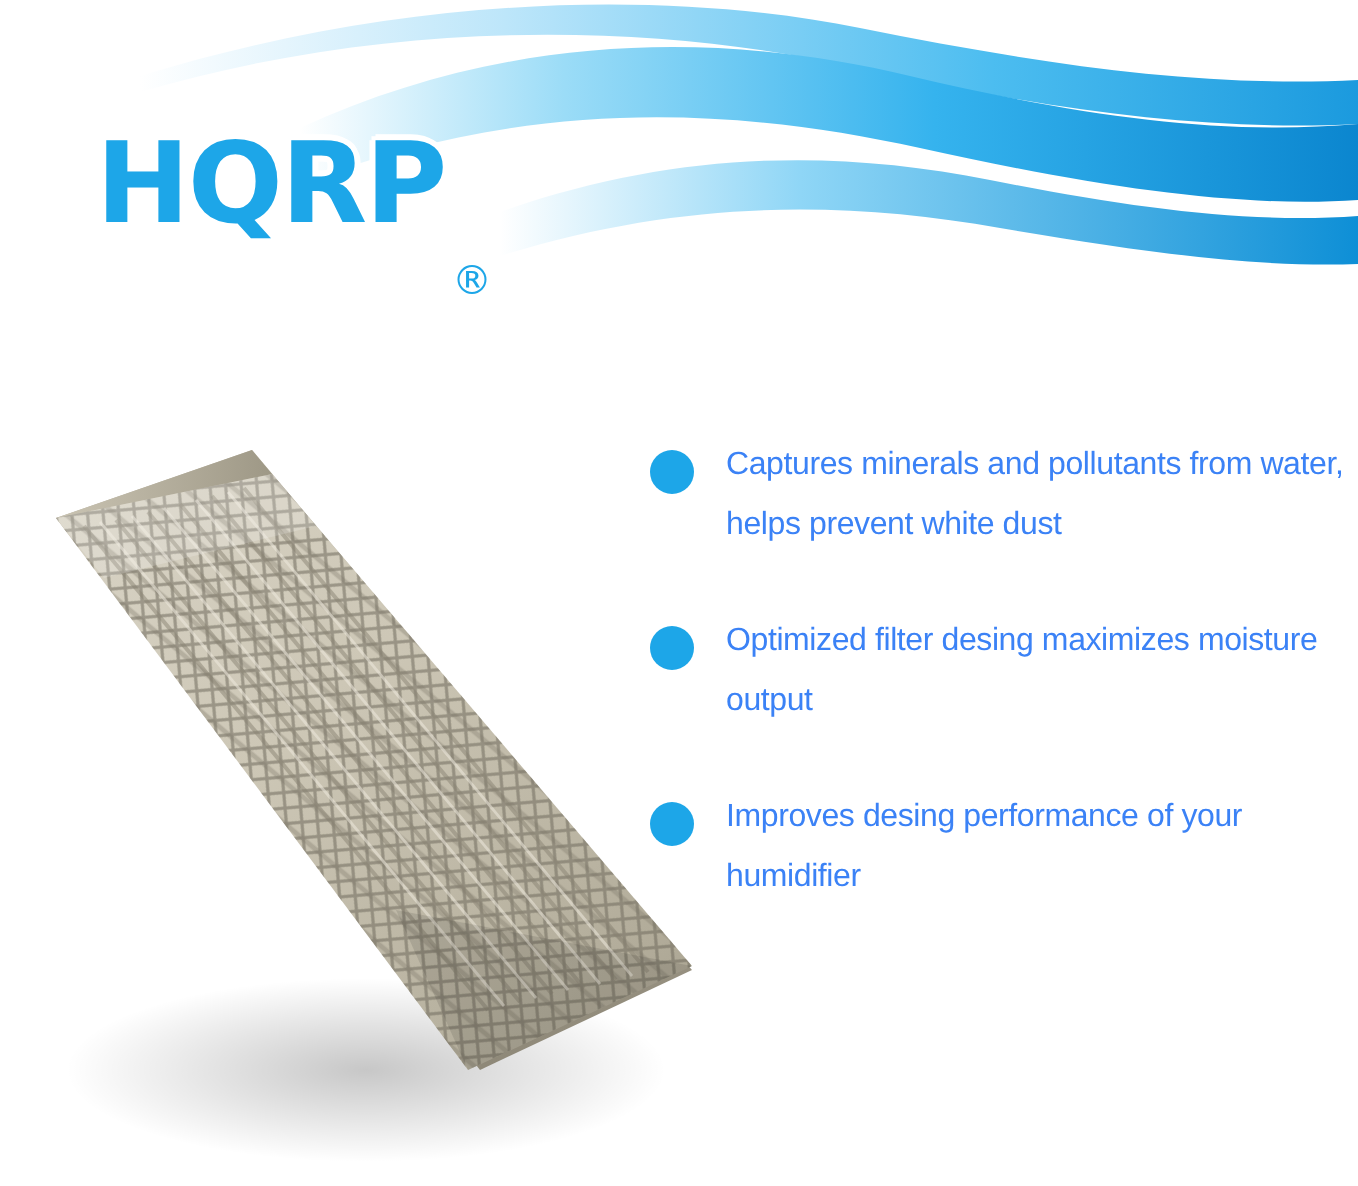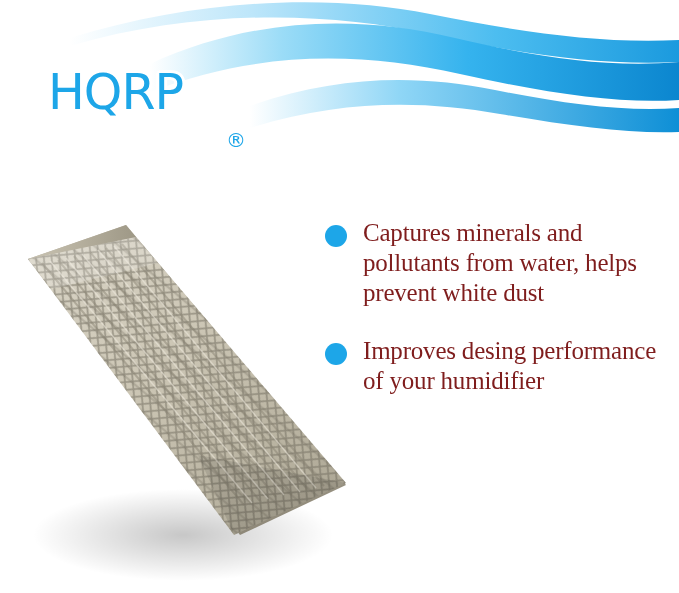--- a/index.html
+++ b/index.html
@@ -32,22 +32,22 @@
   
   #logo {
     position: absolute;
     left: 48px;
     top: 62px;
     width: 210px;
     height: 62px;
   }
   #logo-text {
     font-family: "DejaVu Sans", sans-serif;
-    font-weight: normal;
-    font-size: 49px;
+    font-weight: bold;
+    font-size: 56px;
     line-height: 62px;
     letter-spacing: -1px;
     color: #1da6e8;
     -webkit-text-stroke: 0px;
     text-shadow:
       -2px -2px 0 #ffffff,
        2px -2px 0 #ffffff,
       -2px  2px 0 #ffffff,
        2px  2px 0 #ffffff,
       -3px  0   0 #ffffff,
@@ -92,24 +92,24 @@
   .bullet {
     flex: 0 0 auto;
     width: 22px;
     height: 22px;
     border-radius: 50%;
     background: #1da6e8;
     margin-top: 7px;
     margin-right: 16px;
   }
   .feature-text {
-    font-family: Liberation Serif, serif;
-    font-size: 25px;
+    font-family: Liberation Sans, sans-serif;
+    font-size: 16px;
     line-height: 30px;
-    color: #7f1d1d;
+    color: #3b82f6;
     letter-spacing: -0.2px;
   }
 </style>
 </head>
 <body>
 
 <div id="page">
 
   <div id="banner">
     <svg width="679" height="160" viewBox="0 0 679 160" xmlns="http://www.w3.org/2000/svg">
@@ -208,17 +208,21 @@
     </svg>
   </div>
 
   <div id="features">
     <div class="feature">
       <span class="bullet"></span>
       <span class="feature-text">Captures minerals and pollutants from water, helps prevent white dust</span>
     </div>
     <div class="feature">
       <span class="bullet"></span>
+      <span class="feature-text">Optimized filter desing maximizes moisture output</span>
+    </div>
+    <div class="feature">
+      <span class="bullet"></span>
       <span class="feature-text">Improves desing performance of your humidifier</span>
     </div>
   </div>
 
 </div>
 
 </body></html>

